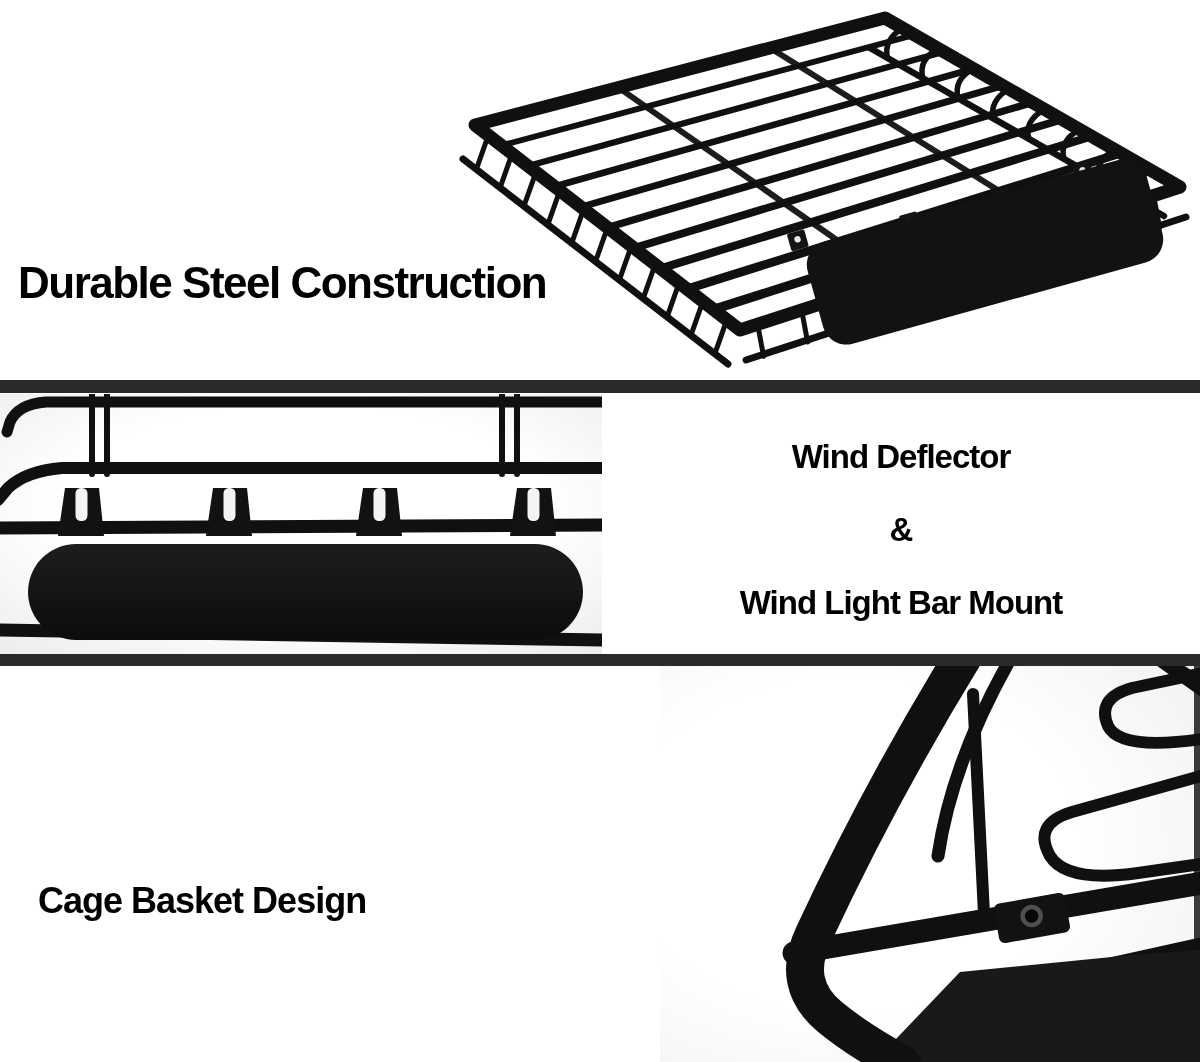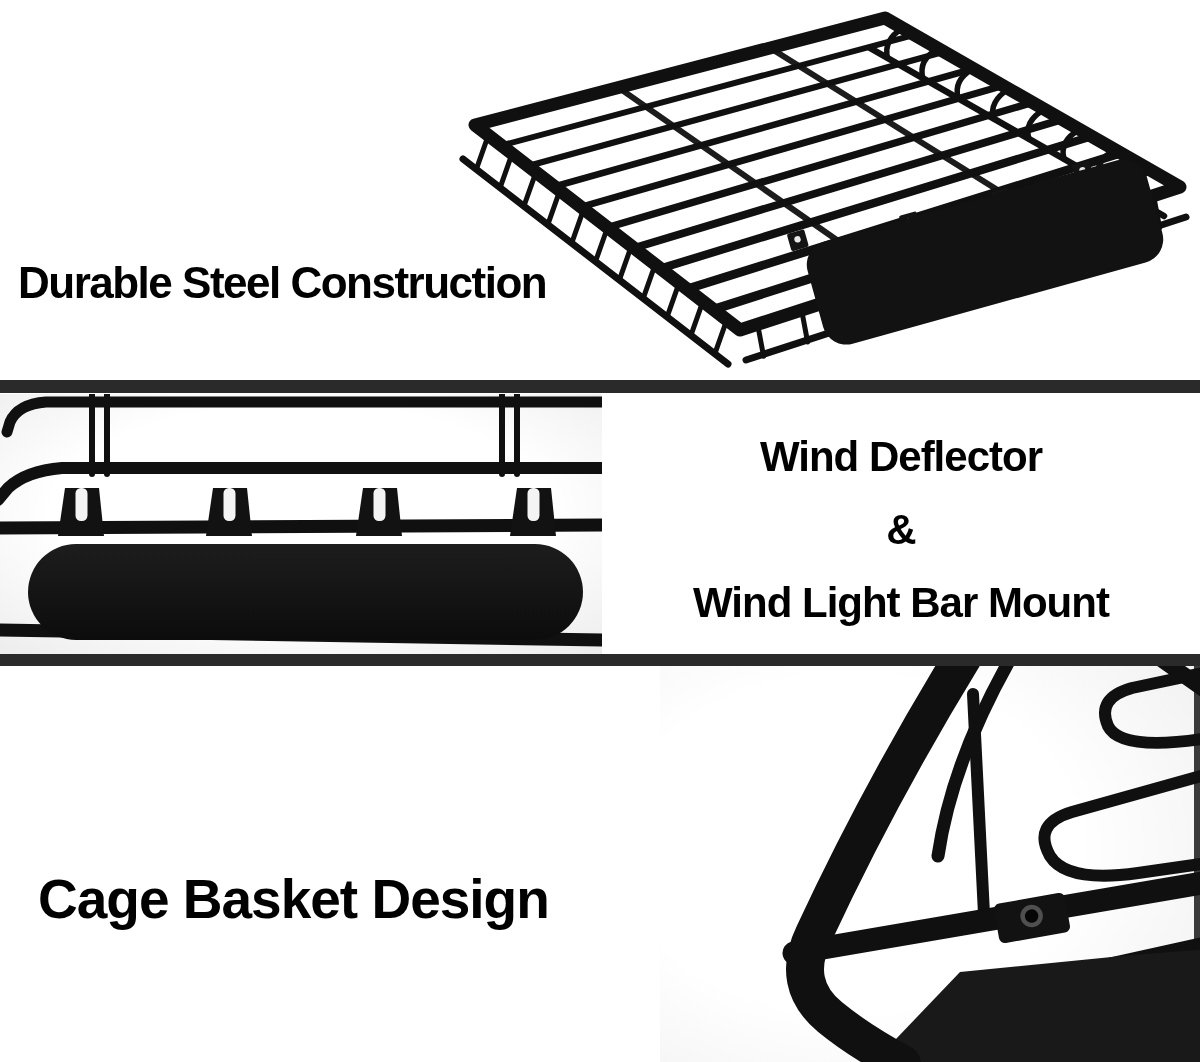--- a/index.html
+++ b/index.html
@@ -6,23 +6,23 @@
   #canvas{
     position:relative;width:1200px;height:1062px;overflow:hidden;
     background:var(--page-bg,#fff);
     font-family:"Liberation Sans","DejaVu Sans",sans-serif;
   }
   .caption{
     position:absolute;font-weight:700;color:var(--text,#000);
     white-space:nowrap;line-height:1.08;
   }
   .cap1{left:18px;top:222px;font-size:44px;letter-spacing:-1.5px;}
-  .cap2{left:602px;top:420px;width:598px;text-align:center;font-size:42px;letter-spacing:-1px;}
+  .cap2{left:602px;top:420px;width:598px;text-align:center;font-size:33px;letter-spacing:-1px;}
   .cap2 .line{line-height:73px;white-space:nowrap;}
-  .cap3{left:38px;top:824px;font-size:55px;letter-spacing:-1px;}
+  .cap3{left:38px;top:852px;font-size:36px;letter-spacing:-1px;}
   .divider{position:absolute;left:0;width:1200px;background:var(--divider,#2a2a2a);}
   .d1{top:380px;height:13px;}
   .d2{top:654px;height:12px;}
   .photo{position:absolute;}
   .photo svg{display:block;}
   .ph-bg{fill:url(#vign);}
   .tube{stroke:var(--tube,#101010);fill:none;stroke-linecap:round;stroke-linejoin:round;}
   .panel{fill:var(--panel,#121212);}
   .slot{fill:var(--photo-bg,#f4f4f4);}
 </style>

